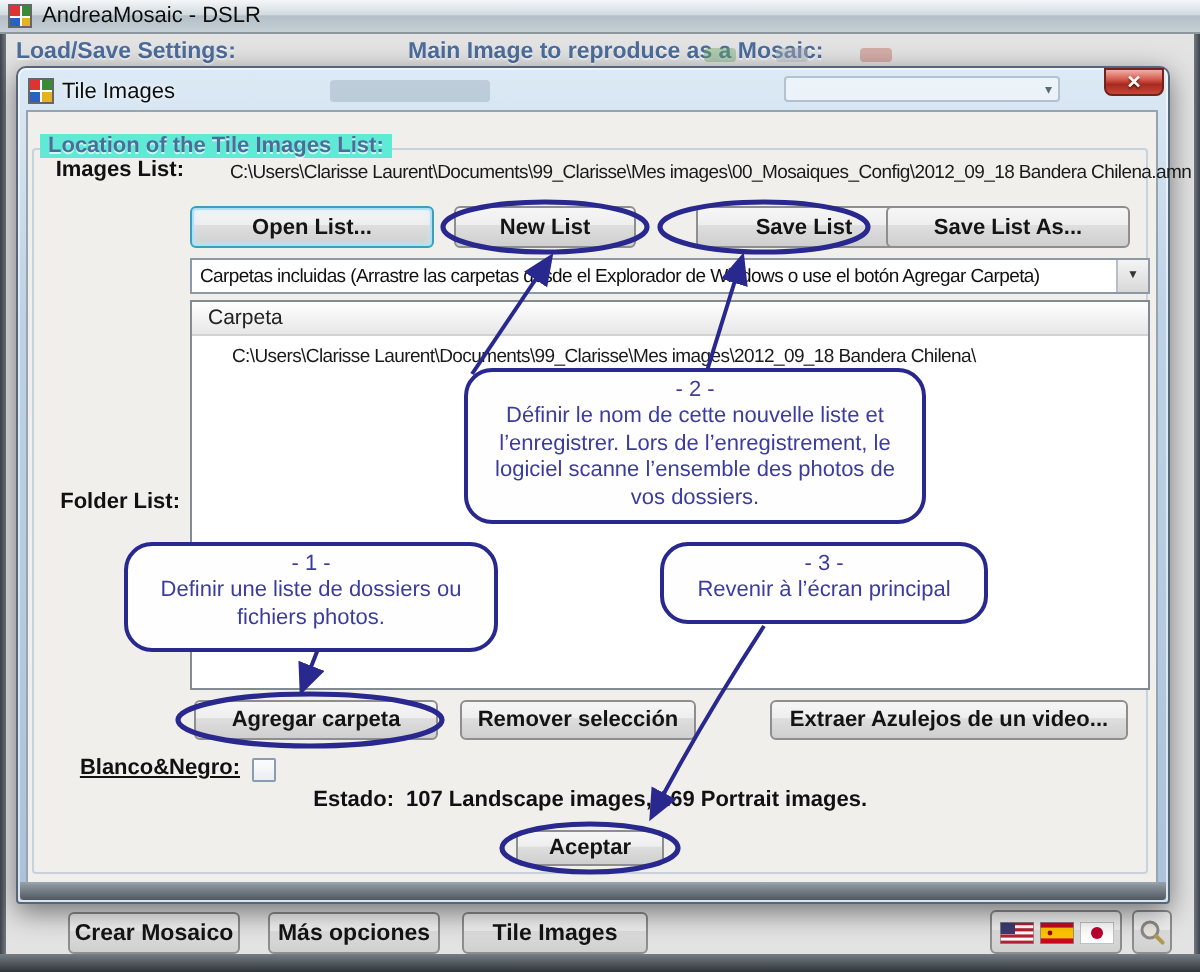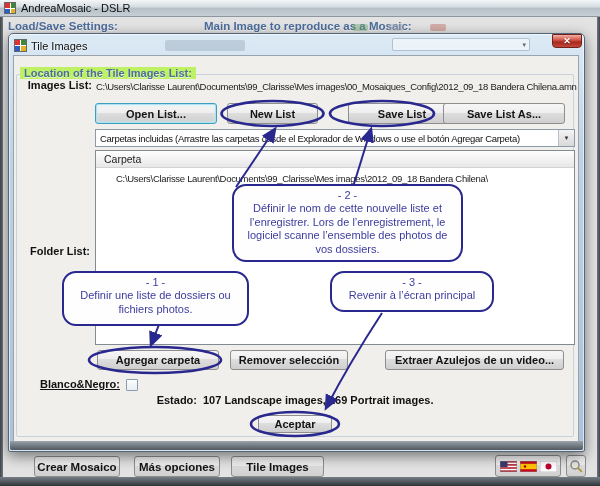--- a/index.html
+++ b/index.html
@@ -54,21 +54,21 @@
     border:1px solid #6e241c; border-radius:0 0 4px 4px;
     color:#fff; font-size:9px; font-weight:bold; display:flex; align-items:center; justify-content:center;
     text-shadow:0 1px 1px rgba(0,0,0,.5);
   }
   .ghost1 { left:165px; top:40px; width:80px; height:11px; background:rgba(80,95,115,.20); border-radius:2px; }
   .ghost2 { left:392px; top:38px; width:138px; height:13px; background:rgba(255,255,255,.48);
     border:1px solid rgba(110,130,155,.45); border-radius:2px; color:#5a6b7e; font-size:7px;
     display:flex; align-items:center; justify-content:flex-end; padding-right:3px; }
 
   .groupbox { left:16px; top:74px; width:558px; height:363px; border:1px solid #c7d2dc; border-radius:2px; }
-  .section-title { left:20px; top:67px; background:#bef264; padding:0 4px; }
+  .section-title { left:20px; top:67px; background:#5eead4; padding:0 4px; }
   .lbl { font-weight:bold; font-size:11px; color:#111; }
   .path-text { font-size:9.5px; letter-spacing:-0.3px; color:#1a1a1a; white-space:nowrap; }
 
   .combo { left:95px; top:129px; width:480px; height:18px; background:#fff; border:1px solid #8c9aa8; display:flex; align-items:center; }
   .combo-text { flex:1; font-size:9.5px; letter-spacing:-0.3px; color:#111; padding-left:4px; white-space:nowrap; overflow:hidden; }
   .combo-arrow { width:16px; height:100%; border-left:1px solid #b5bfc9;
     background:linear-gradient(180deg,#f4f4f4,#d8d8d8); display:flex; align-items:center; justify-content:center;
     font-size:6px; color:#333; }
 
   .listbox { left:95px; top:150px; width:480px; height:195px; background:#fff; border:1px solid #828a93; }
@@ -163,21 +163,21 @@
   <span class="abs ghost1"></span>
   <span class="abs ghost2">▾</span>
   <button class="abs dlg-close">
     <span>✕</span>
   </button>
 
   <div class="abs groupbox"></div>
   <span class="abs hdr-blue section-title" style="font-size:11px;">Location of the Tile Images List:</span>
 
   <span class="abs lbl" style="left:16px;top:79px;width:76px;text-align:right;">Images List:</span>
-  <span class="abs path-text" style="left:96px;top:81px;text-align:center;">C:\Users\Clarisse Laurent\Documents\99_Clarisse\Mes images\00_Mosaiques_Config\2012_09_18 Bandera Chilena.amn</span>
+  <span class="abs path-text" style="left:115px;top:81px;text-align:center;">C:\Users\Clarisse Laurent\Documents\99_Clarisse\Mes images\00_Mosaiques_Config\2012_09_18 Bandera Chilena.amn</span>
 
   <button class="btn focused" style="left:95px;top:103px;width:122px;height:21px;">Open List...</button>
   <button class="btn" style="left:227px;top:103px;width:91px;height:21px;">New List</button>
   <button class="btn" style="left:348px;top:103px;width:108px;height:21px;">Save List</button>
   <button class="btn" style="left:443px;top:103px;width:122px;height:21px;">Save List As...</button>
 
   <div class="abs combo">
     <span class="combo-text">Carpetas incluidas (Arrastre las carpetas desde el Explorador de Windows o use el botón Agregar Carpeta)</span>
     <span class="combo-arrow">▼</span>
   </div>

